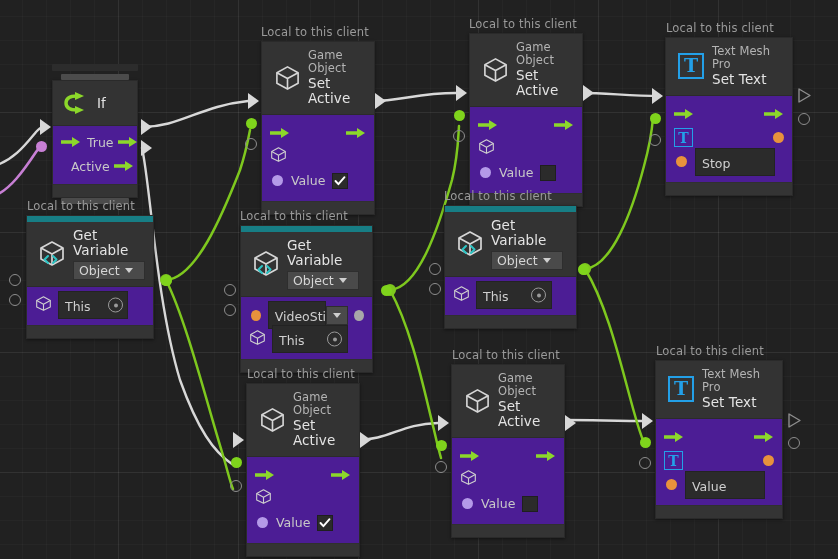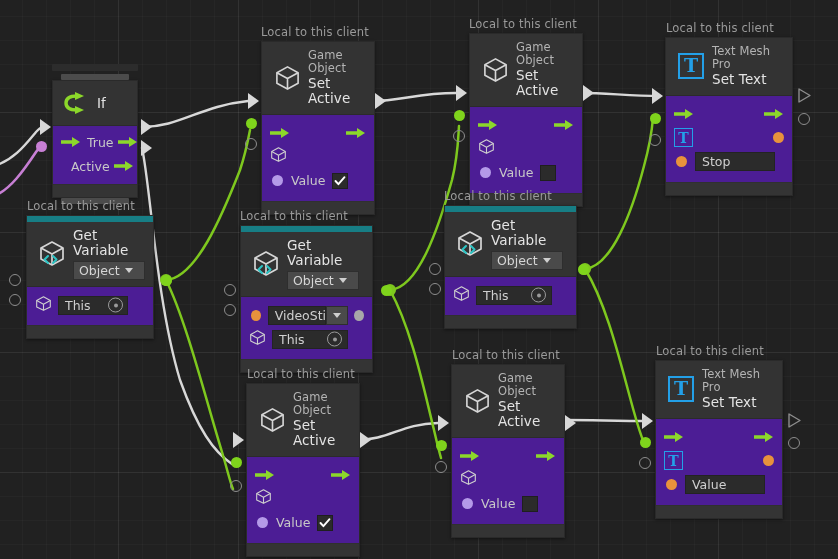--- a/index.html
+++ b/index.html
@@ -65,27 +65,27 @@
   }
   .lblbg{
     position:absolute;
     background:#2c2c2c;
     border-radius:1px;
   }
 
   
   .field{
     box-sizing:border-box;
-    height:19px;
+    height:28px;
     background:#2b2b2b;
     border:1px solid #232323;
     color:#cfcfcf;
     font-size:12.5px;
     line-height:17px;
-    padding:0 6px;
+    padding:6px 6px;
     display:inline-block;
     overflow:hidden;white-space:nowrap;
   }
   .dd{
     box-sizing:border-box;
     height:19px;
     background:#4a4a4a;
     border:1px solid #2e2e2e;
     color:#d5d5d5;
     font-size:12.5px;line-height:17px;

